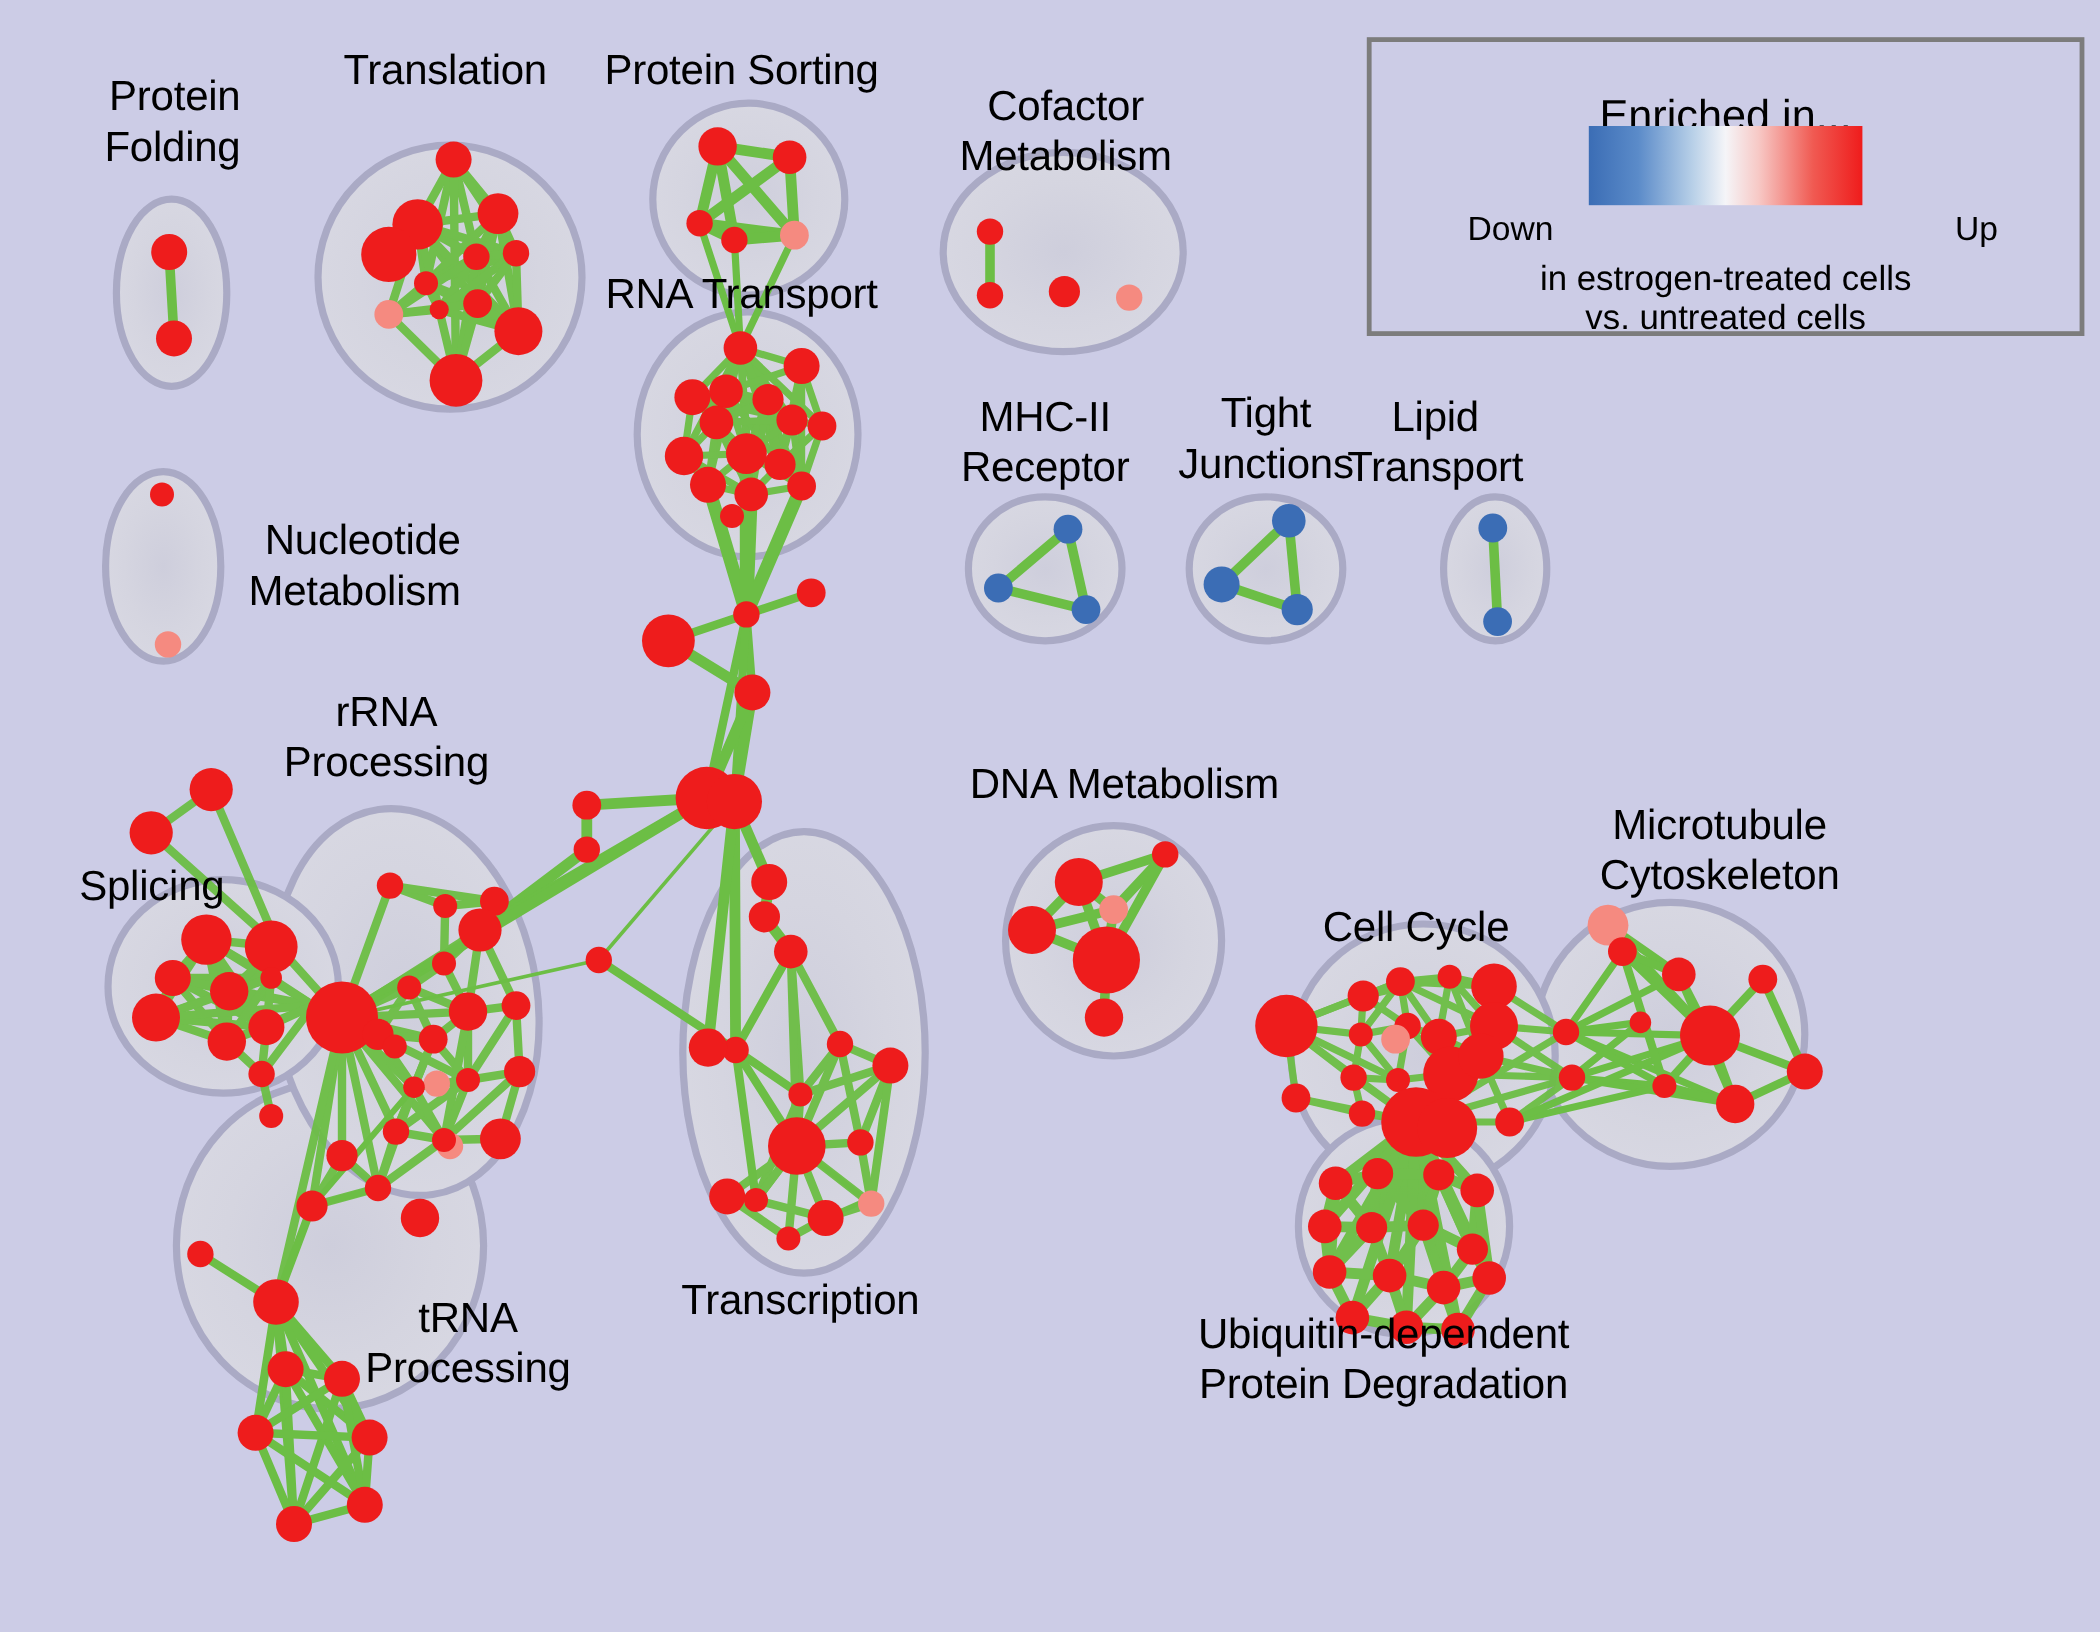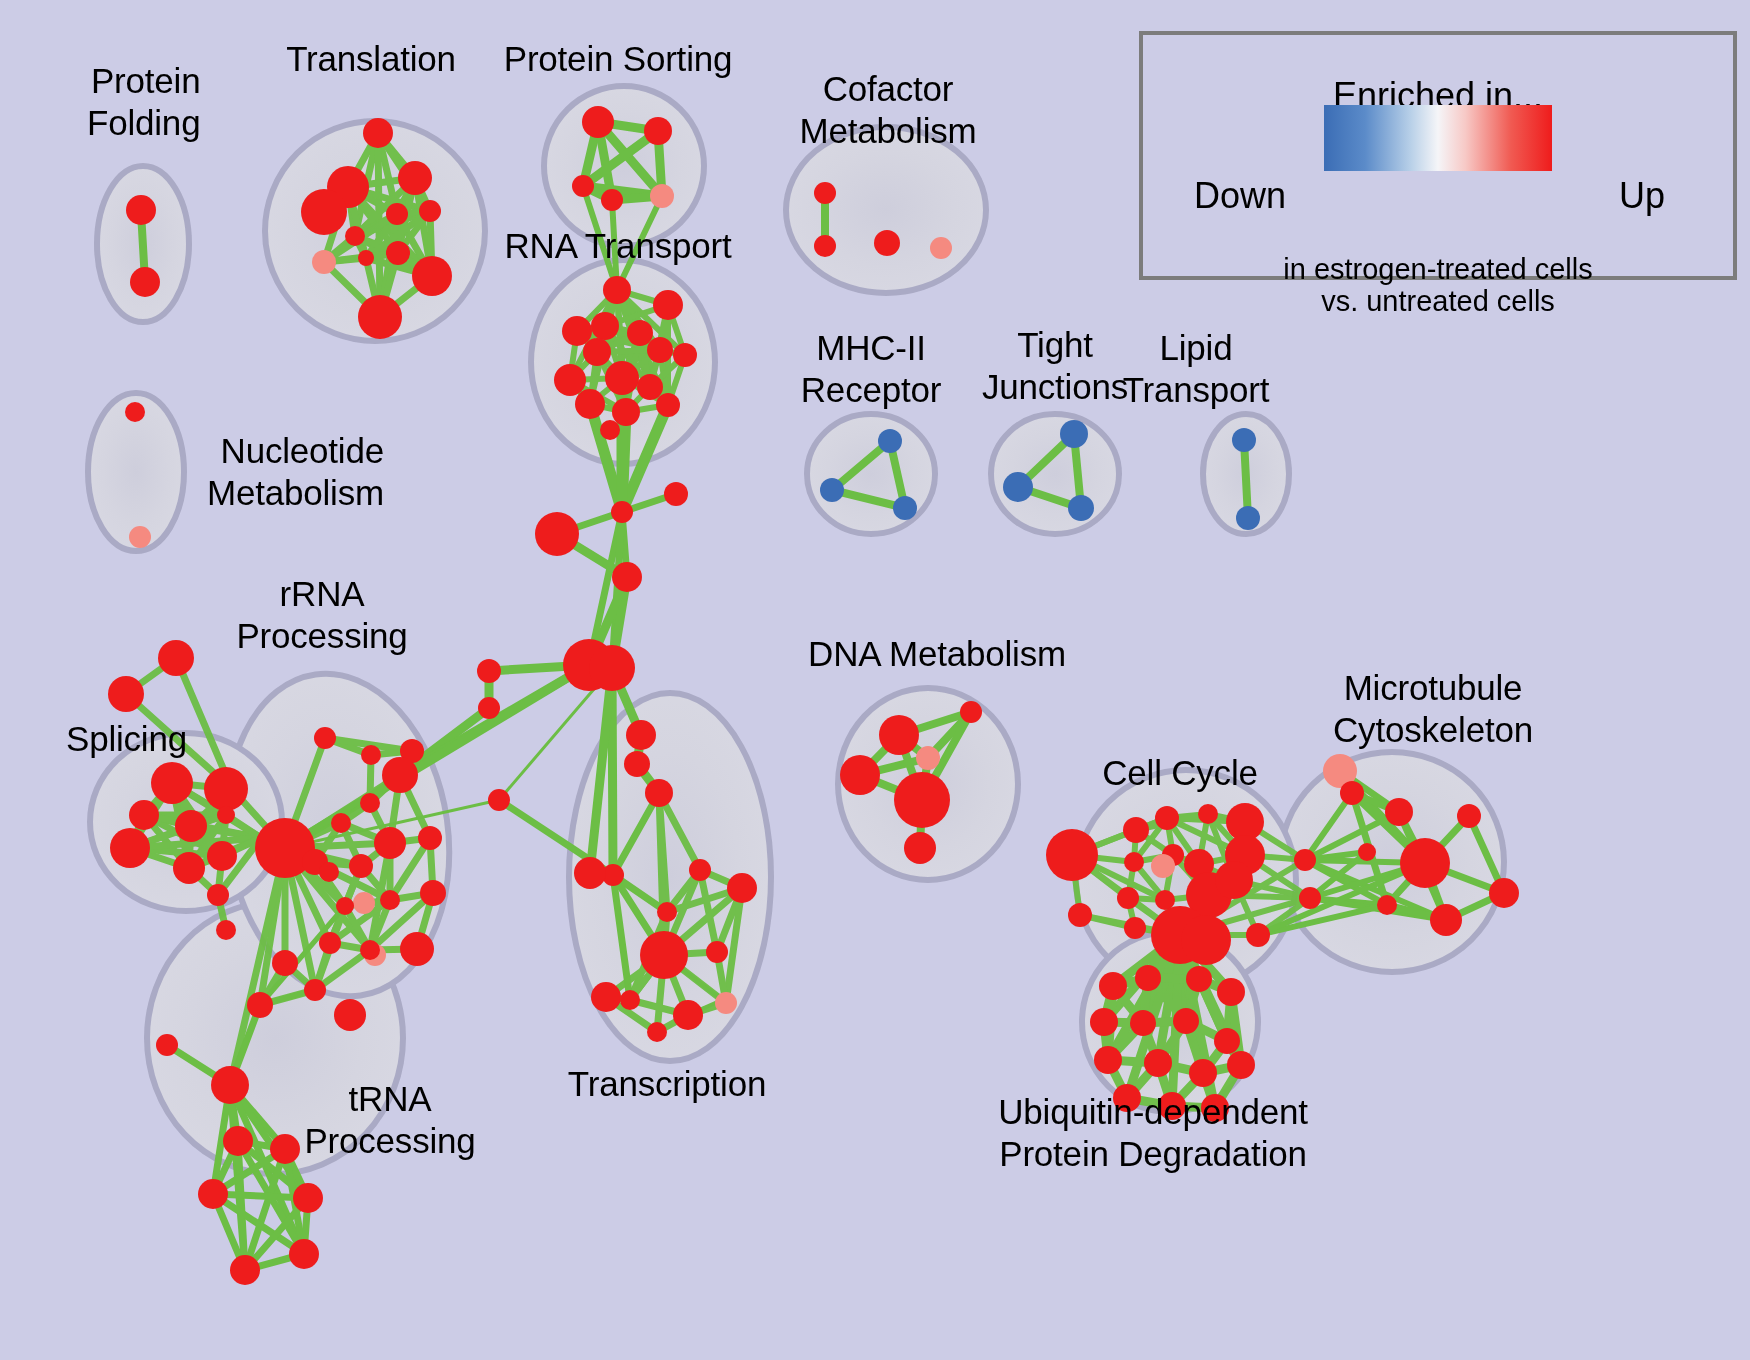--- a/index.html
+++ b/index.html
@@ -36,28 +36,29 @@
     text-align:center;font-size:36px;color:#000;
     font-family:"Liberation Sans", sans-serif;
     margin-top:22px;
   }
   #legend-bar{
     position:absolute;left:50%;top:70px;transform:translateX(-50%);
     width:228px;height:66px;
     background:linear-gradient(to right,#3b6db5 0%,#5b8bc9 18%,#b8d0e8 38%,#f5f5f8 50%,#f7c9c6 62%,#f05a52 82%,#ef1c1c 100%);
   }
   .legend-end{
-    position:absolute;top:140px;font-size:36px;color:#000;
+    position:absolute;top:140px;font-size:28px;color:#000;
     font-family:"Liberation Sans", sans-serif;
+    margin-left:29px;
   }
   #legend-down{left:51px;}
   #legend-up{right:68px;}
   #legend-sub1,#legend-sub2{
     position:absolute;left:0;width:100%;text-align:center;
-    font-size:29px;color:#000;font-family:"Liberation Sans", sans-serif;margin-top:36px;
+    font-size:29px;color:#000;font-family:"Liberation Sans", sans-serif;
   }
   #legend-sub1{top:182px;}
   #legend-sub2{top:214px;}
 </style>
 </head>
 <body>
 
 <div id="stage">
 
   <svg id="net" viewBox="0 0 1750 1360" xmlns="http://www.w3.org/2000/svg">

